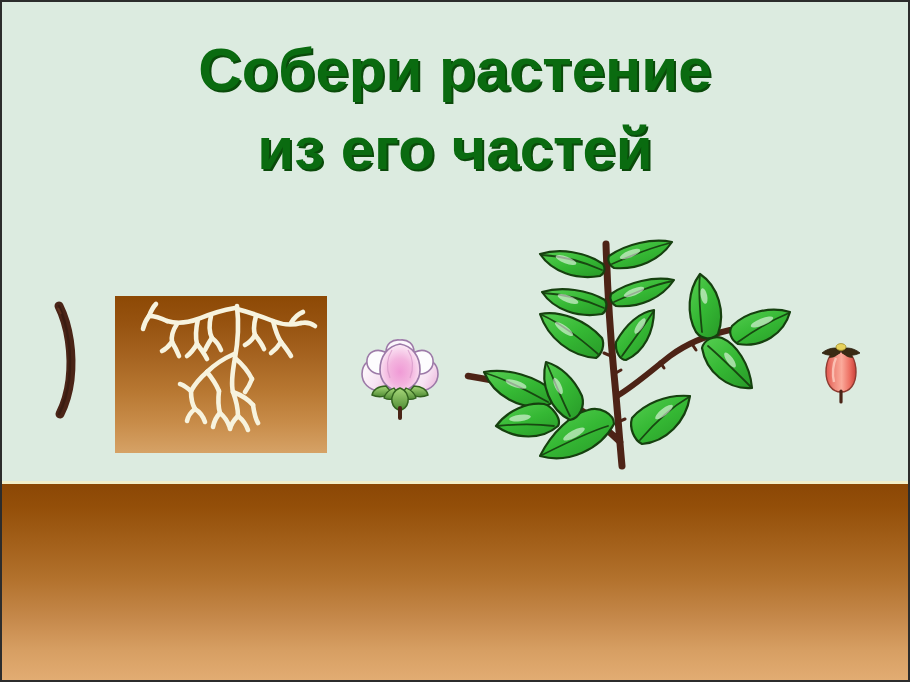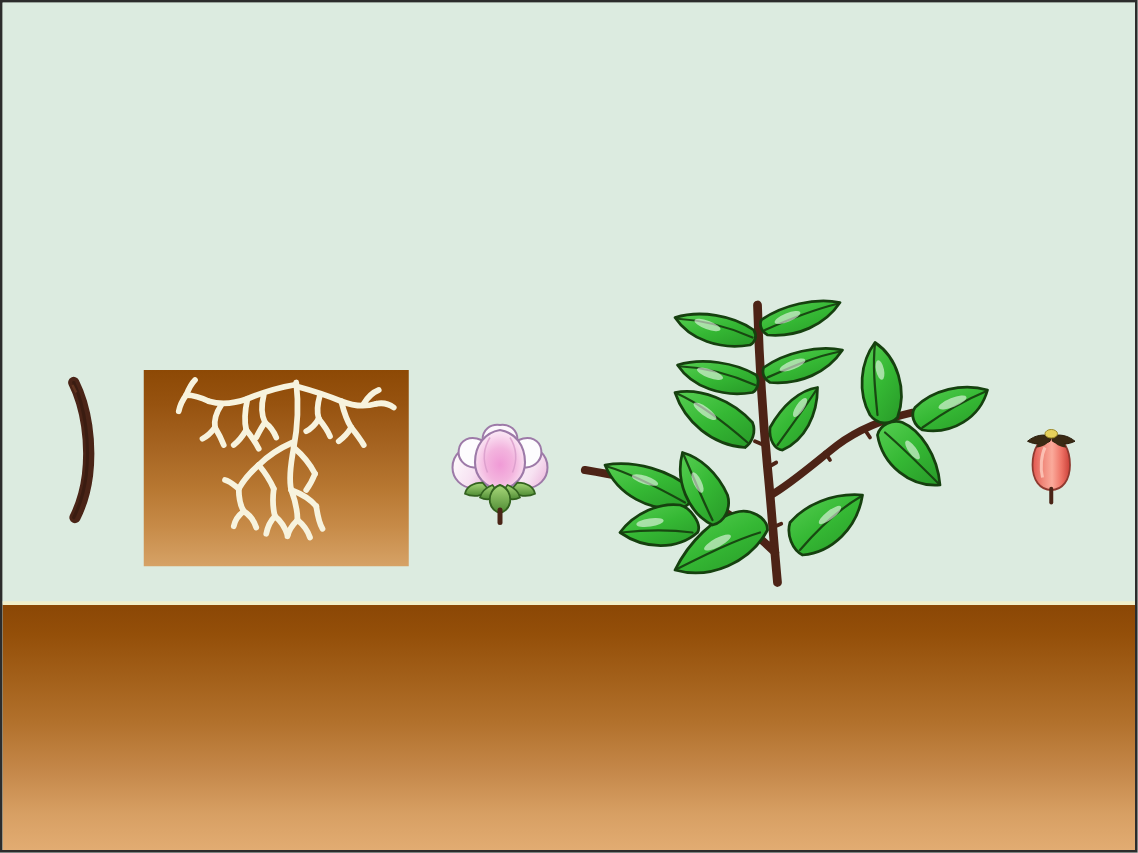--- a/index.html
+++ b/index.html
@@ -113,20 +113,22 @@
 </head>
 <body>
 
 <div id="slide">
 
   <div class="sky"></div>
 
   <div class="soil-topline"></div>
   <div class="soil-inner"></div>
 
+  <div class="title">Собери растение
+из его частей</div>
 
   <div class="part stem-piece">
     <svg width="44" height="116" viewBox="0 0 44 116">
       <path d="M13 4 C 23 24, 27 52, 24 78 C 22 94, 18 104, 14 112" stroke="#4a2417" stroke-width="9" fill="none" stroke-linecap="round"></path>
       <path d="M13 4 C 22 24, 26 52, 23 78 C 21 94, 17 104, 13 112" stroke="#2e150c" stroke-width="2.5" fill="none" stroke-linecap="round" opacity="0.55"></path>
       <path d="M12 6 L 15 12" stroke="#6b3a24" stroke-width="2" fill="none" opacity="0.7"></path>
     </svg>
   </div>
 
   <div class="part root-card">

